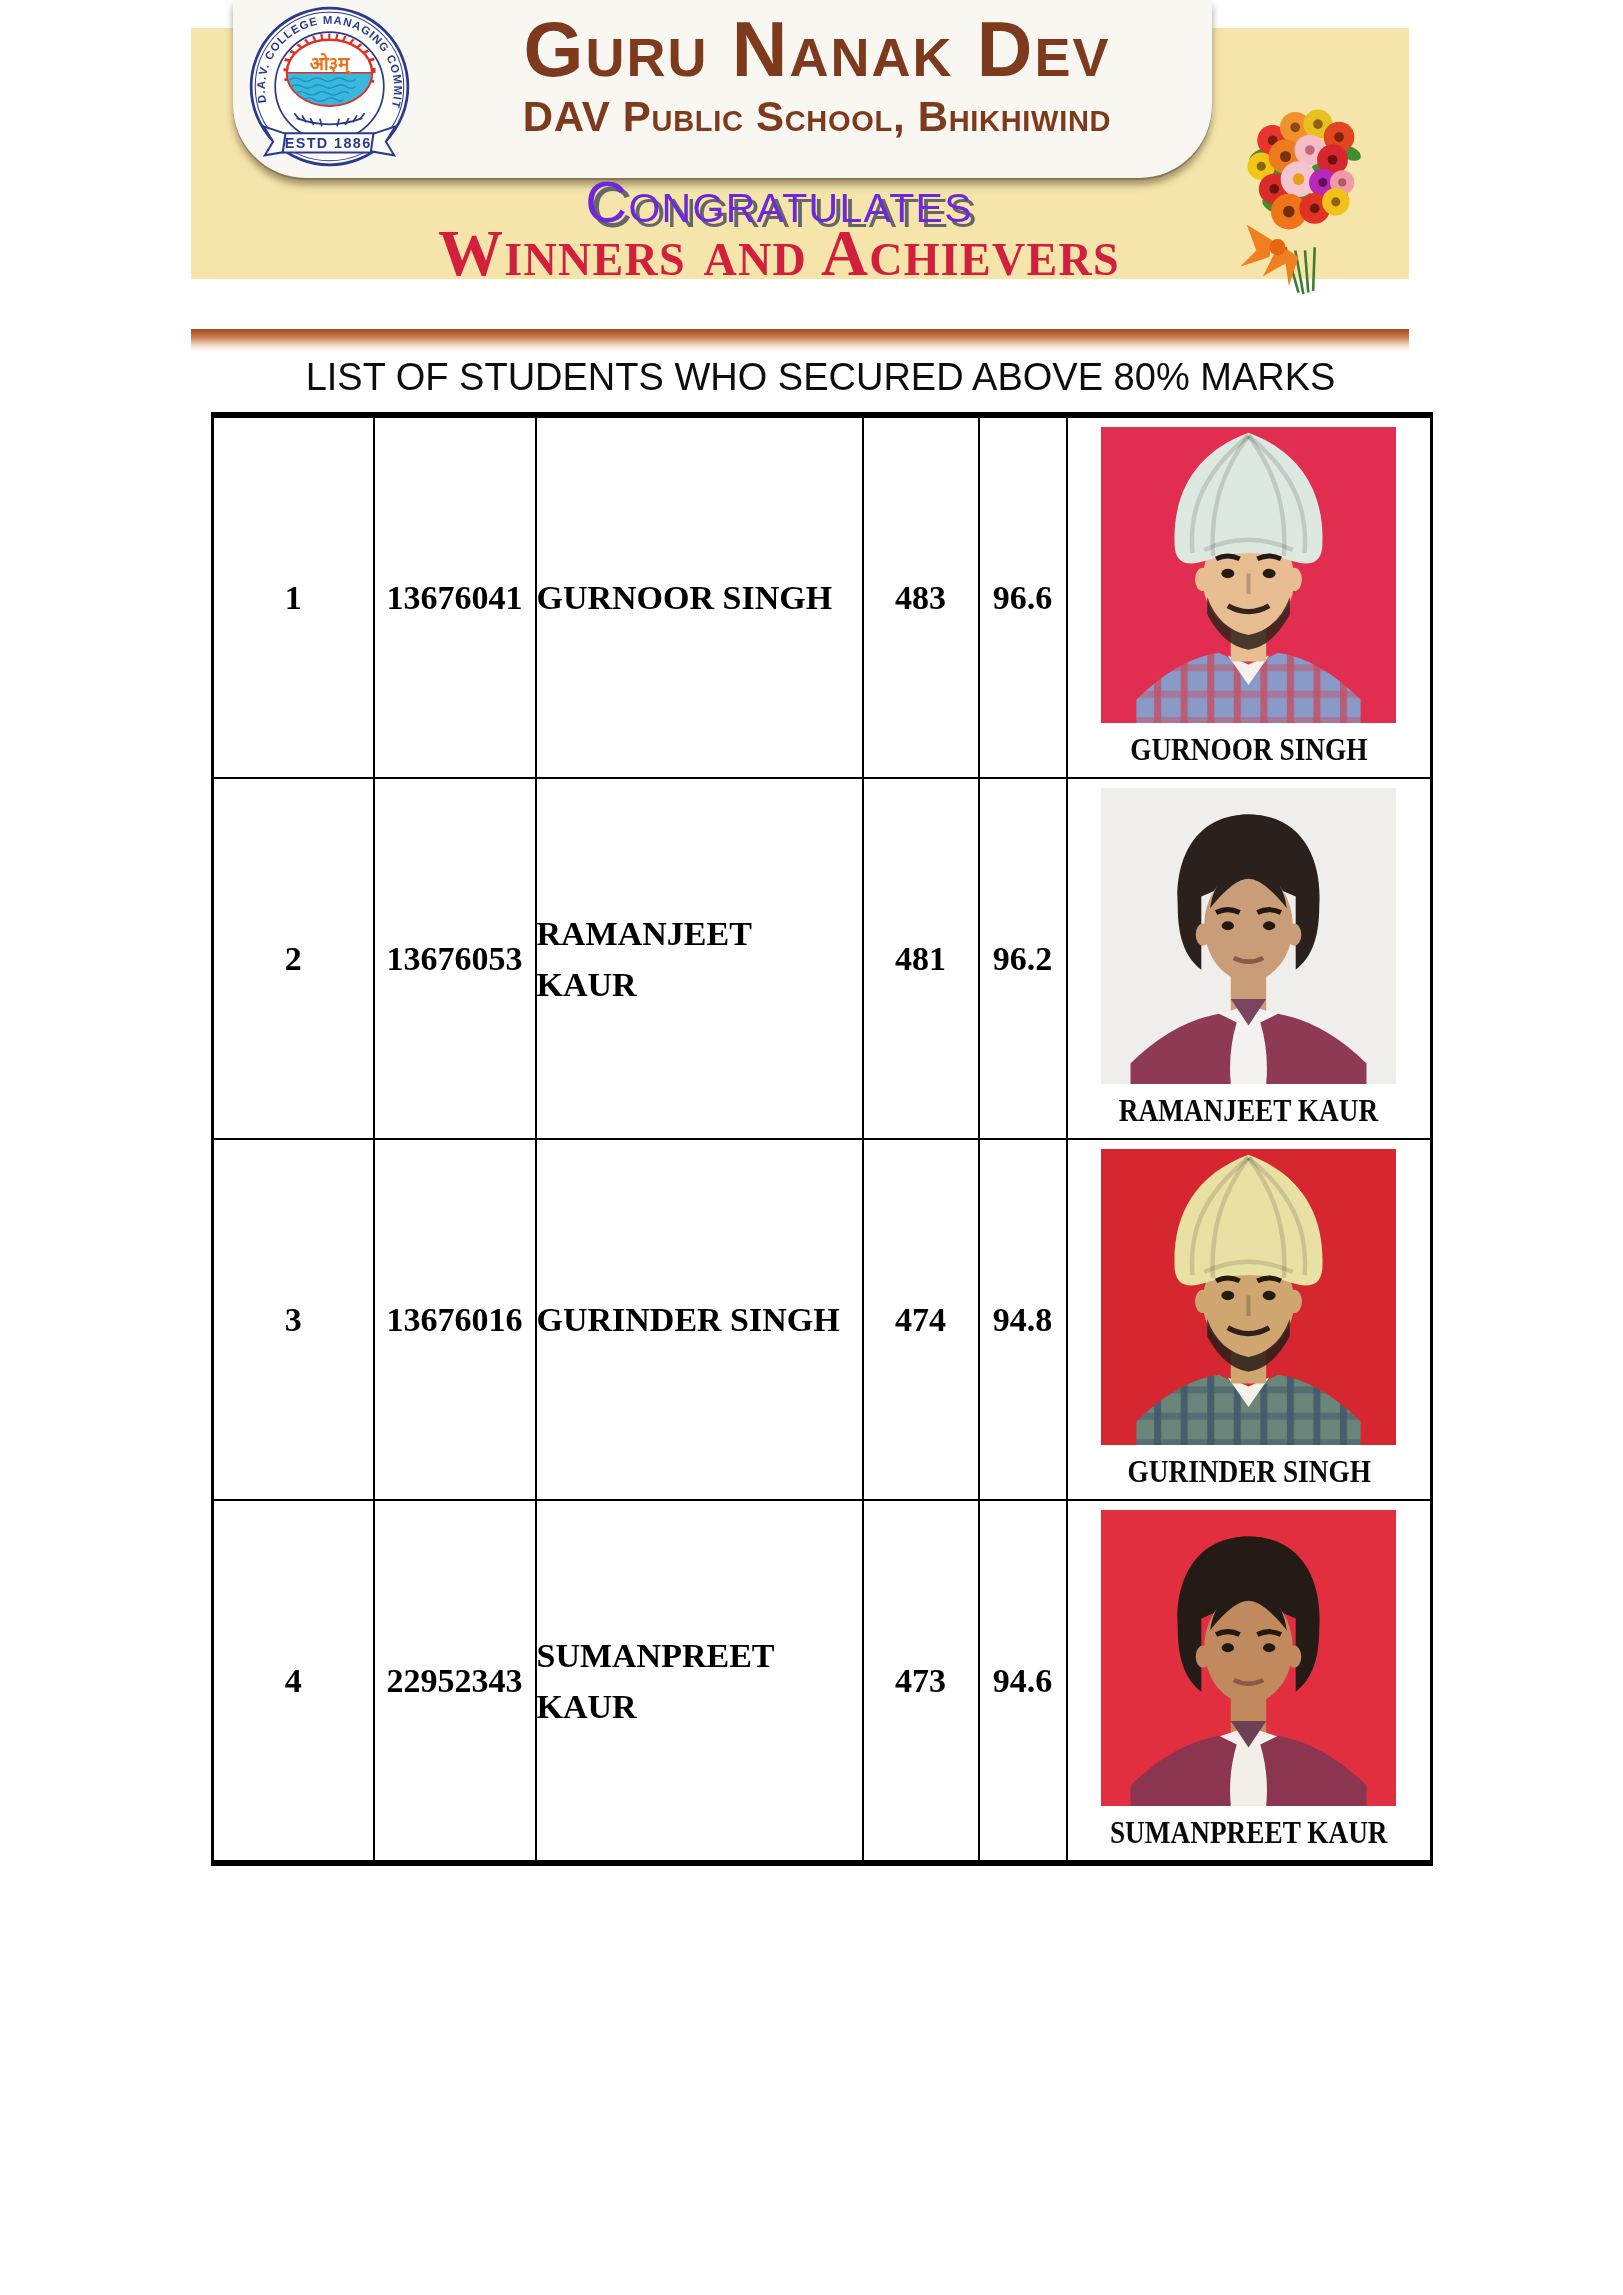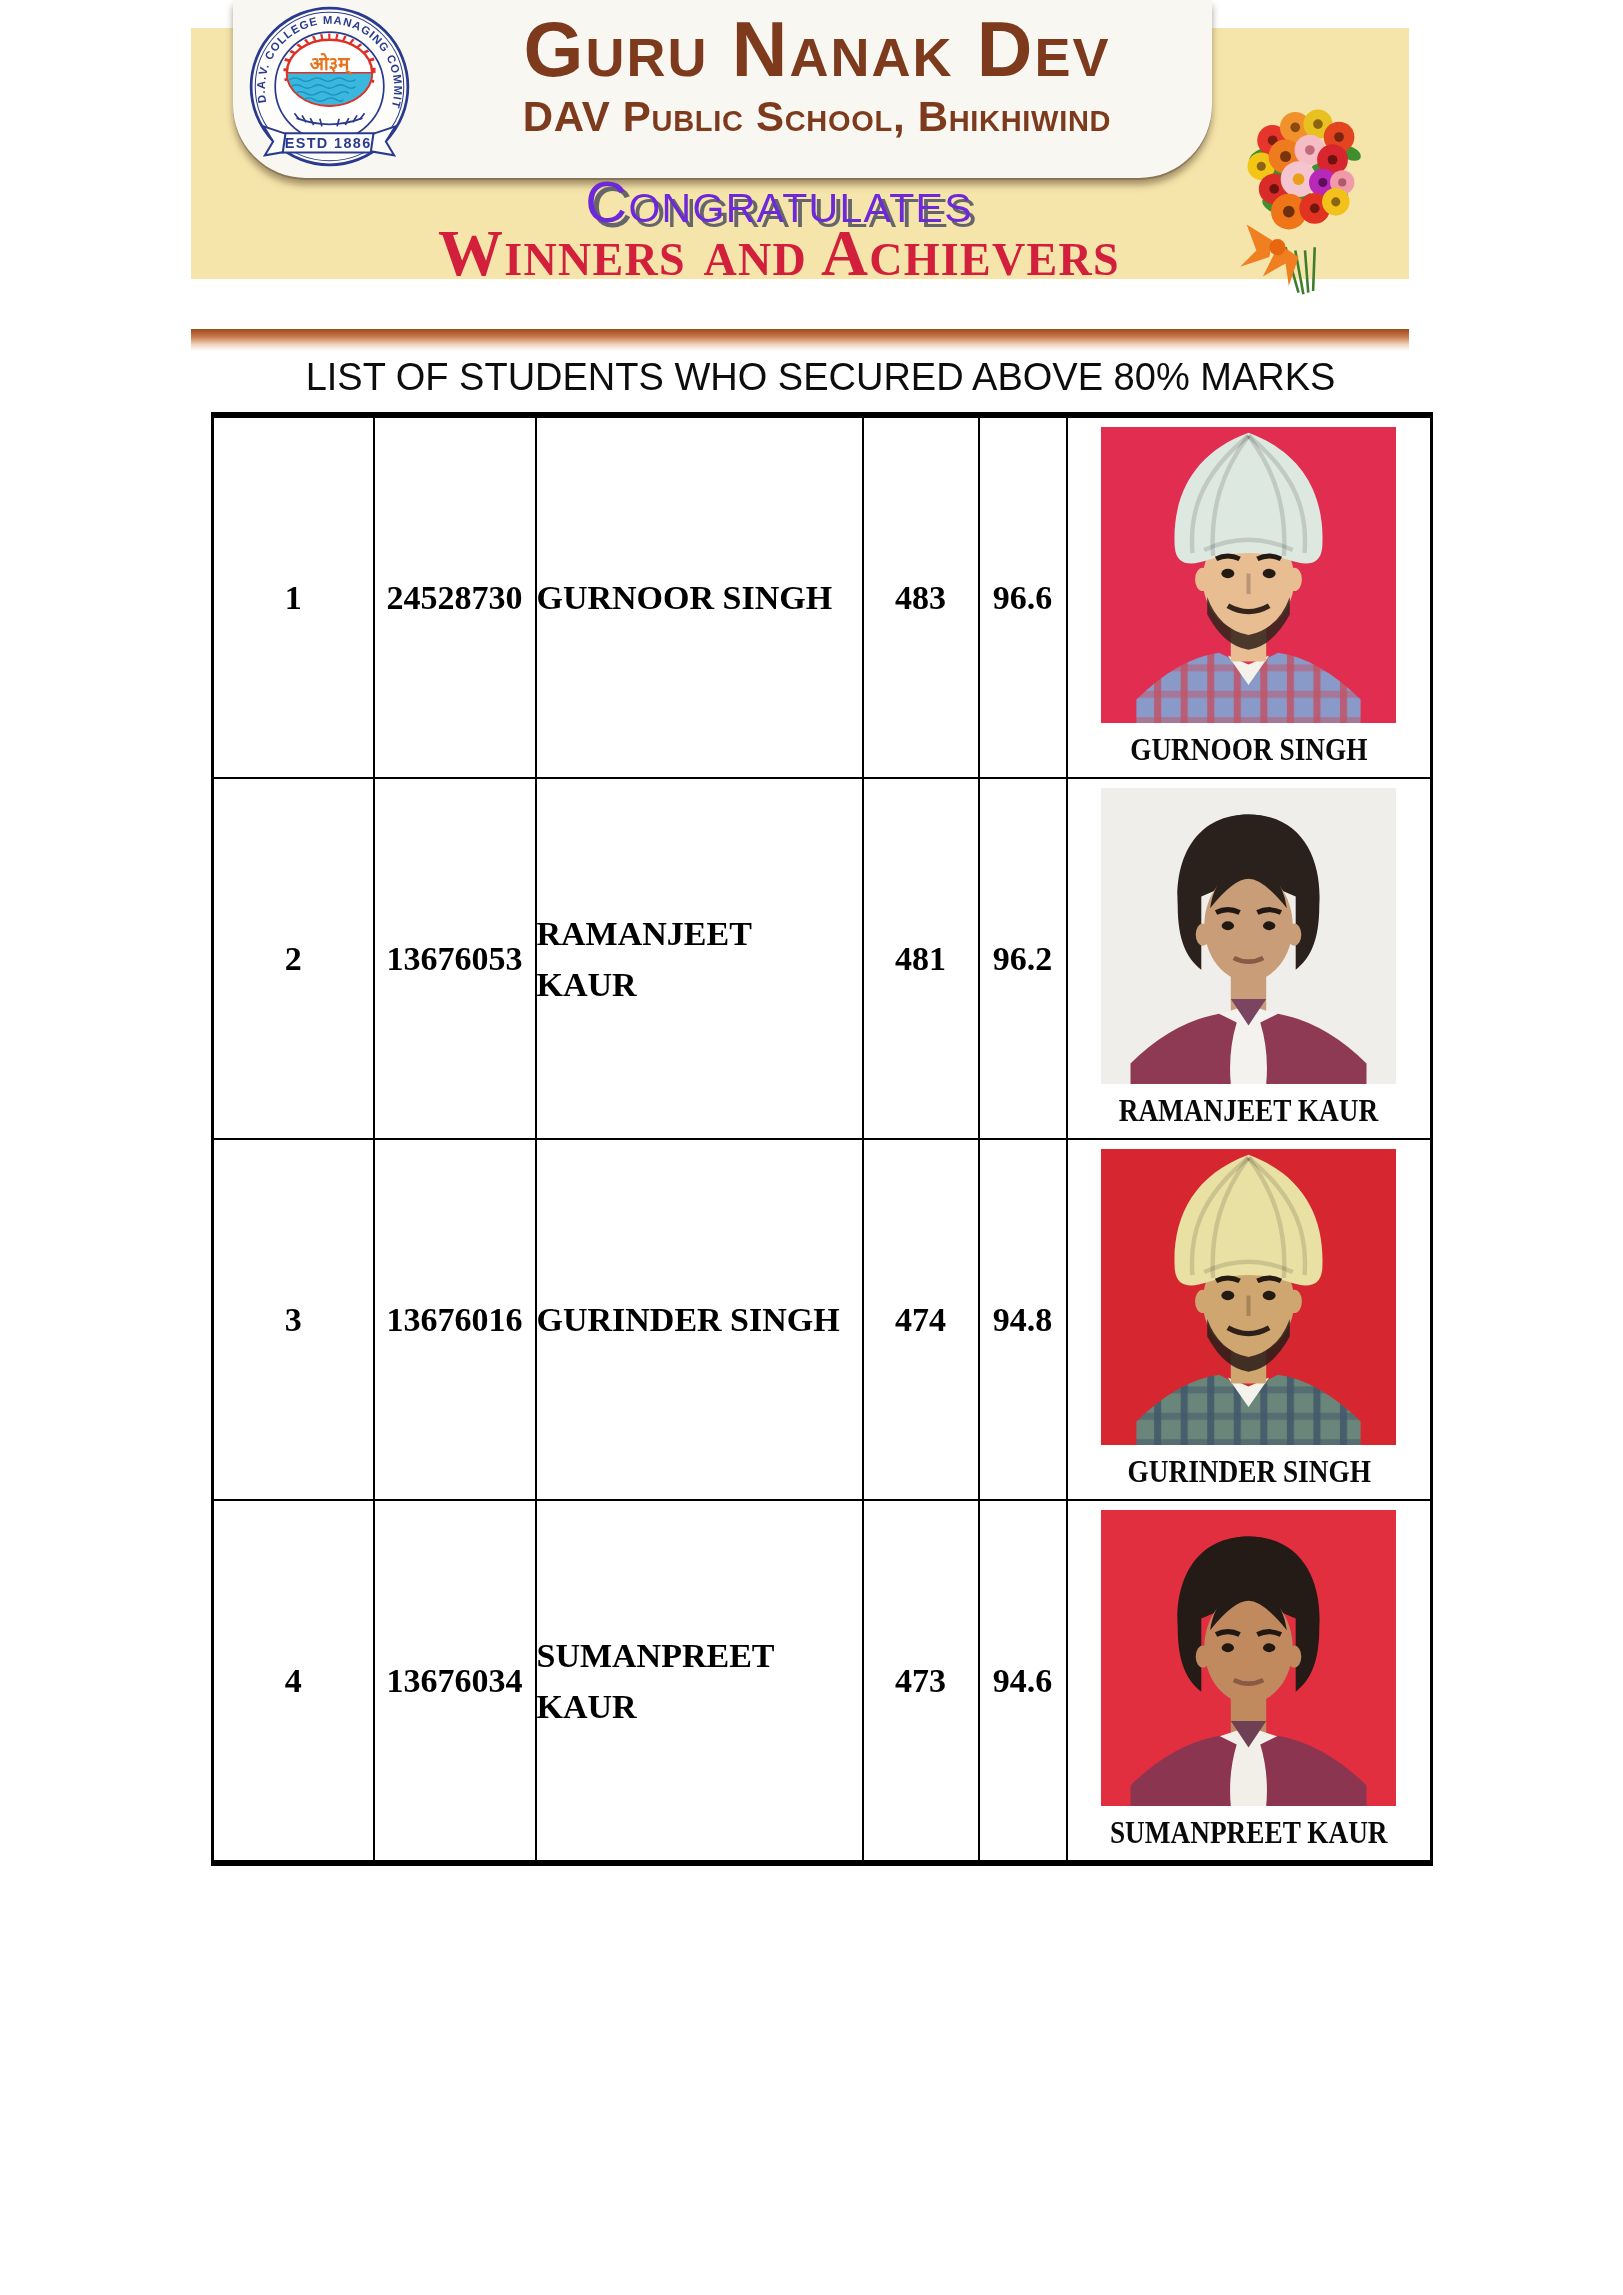--- a/index.html
+++ b/index.html
@@ -202,21 +202,21 @@
       <col style="width:161px">
         <col style="width:162px">
         <col style="width:327px">
       <col style="width:116px">
         <col style="width:88px">
         <col style="width:365px">
     </colgroup>
     <tbody>
     <tr>
       <td class="c-sr">1</td>
-      <td class="c-roll">24528730</td>
+      <td class="c-roll">13676041</td>
       <td class="c-name">GURNOOR SINGH</td>
       <td class="c-marks">483</td>
       <td class="c-pct">96.6</td>
       <td class="c-photo">
         <div class="photo-wrap">
           <div class="photo-frame">
                 <svg viewBox="0 0 100 101" preserveAspectRatio="none">
       <defs>
                     <pattern id="plaid0" width="9" height="9" patternUnits="userSpaceOnUse">
         <rect width="9" height="9" fill="#8a9ac8"></rect>
@@ -325,21 +325,21 @@
       <path d="M50 50 L50 57" stroke="rgba(0,0,0,.2)" stroke-width="1.4"></path>
                 </svg>
               </div>
           <div class="caption">GURINDER SINGH</div>
         </div>
       </td>
     </tr>
 
     <tr>
       <td class="c-sr">4</td>
-      <td class="c-roll">13676034</td>
+      <td class="c-roll">22952343</td>
       <td class="c-name">SUMANPREET
 KAUR</td>
       <td class="c-marks">473</td>
       <td class="c-pct">94.6</td>
       <td class="c-photo">
         <div class="photo-wrap">
           <div class="photo-frame">
                 <svg viewBox="0 0 100 101" preserveAspectRatio="none">
       <rect width="100" height="101" fill="#e22f40"></rect>
       <path d="M50 9 C32 9 25 24 26 40 C26 52 29 58 34 62 L34 37 Q50 29 66 37 L66 62 C71 58 74 52 74 40 C75 24 68 9 50 9 Z" fill="#241b16"></path>

